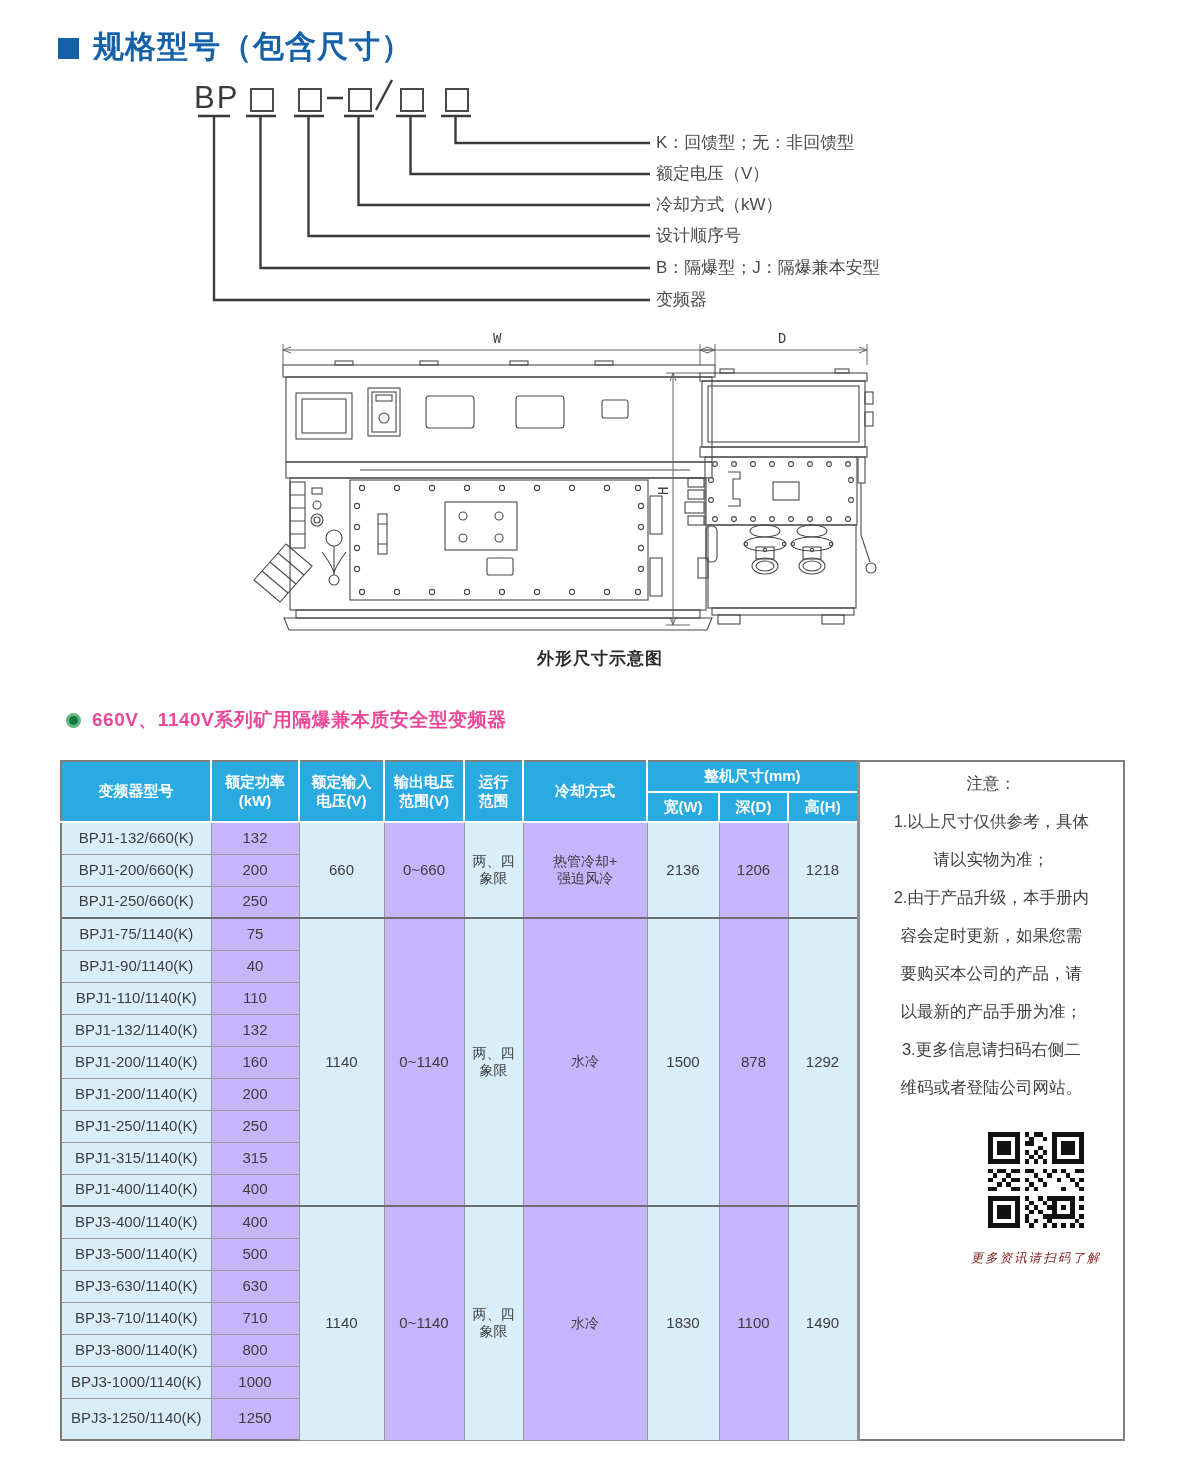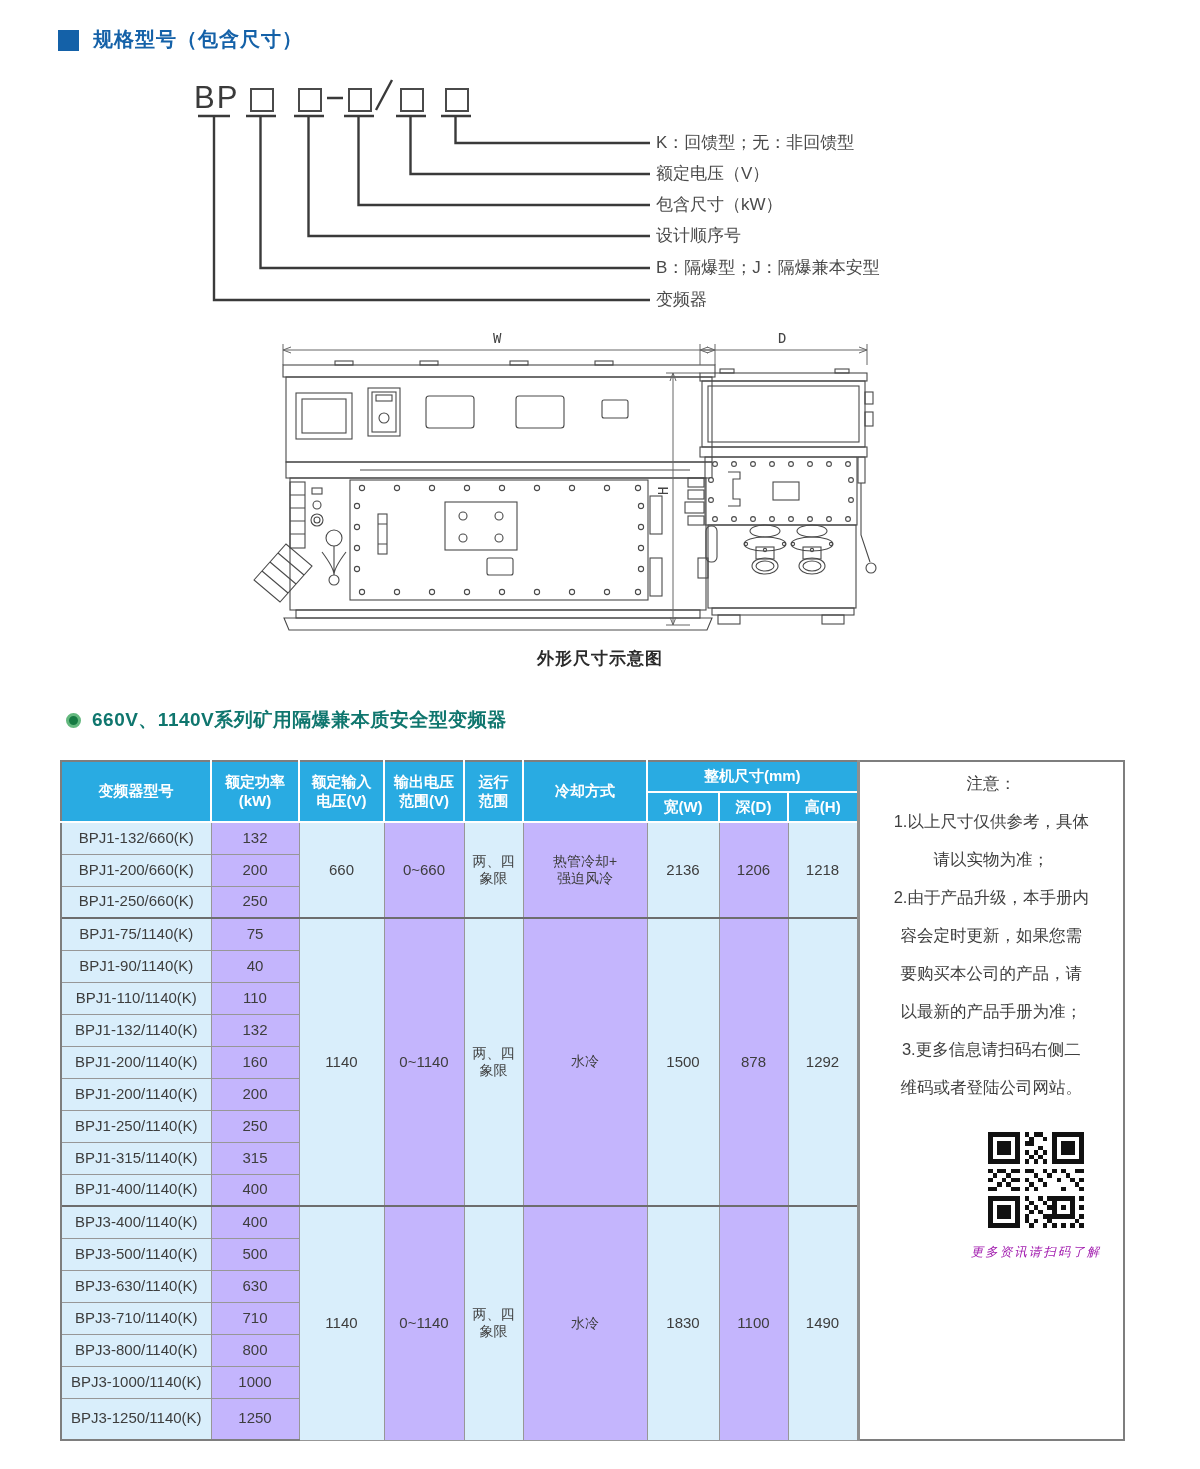--- a/index.html
+++ b/index.html
@@ -2,38 +2,38 @@
 <html><head>
 <meta charset="utf-8">
 <style>
   html,body{margin:0;padding:0;background:#fff;}
   body{width:1200px;height:1469px;position:relative;overflow:hidden;
        font-family:"Liberation Sans","DejaVu Sans",sans-serif;color:#3d3d3d;}
 
   
   .page-title{position:absolute;left:58px;top:26px;display:flex;align-items:center;gap:14px;}
   .title-square{width:21px;height:21px;background:#1461a8;margin-top:2px;}
-  .page-title h1{margin:0;font-size:20px;font-weight:bold;color:#1461a8;letter-spacing:1px;}
+  .page-title h1{margin:0;font-size:31px;font-weight:bold;color:#1461a8;letter-spacing:1px;}
 
   
   .diagram{position:absolute;left:180px;top:78px;width:880px;height:245px;}
   .diagram svg{position:absolute;left:0;top:0;}
   .bp-text{position:absolute;left:14px;top:2px;font-size:31px;color:#3a3a3a;letter-spacing:2px;font-weight:500;}
   .code-box{position:absolute;top:10px;width:20px;height:20px;border:2.5px solid #4a4a4a;background:#fff;}
   .diag-label{position:absolute;left:476px;font-size:17px;color:#4a4a4a;white-space:nowrap;line-height:22px;}
 
   
   .drawings{position:absolute;left:250px;top:330px;width:700px;height:312px;}
   .drawing-caption{position:absolute;left:250px;top:647px;width:700px;text-align:center;
                    font-size:17px;font-weight:600;color:#2b2b2b;letter-spacing:1px;}
 
   
   .section-title{position:absolute;left:66px;top:707px;display:flex;align-items:center;gap:11px;}
   .bullet{width:9px;height:9px;border-radius:50%;background:#157a42;border:3px solid #63b87e;}
-  .section-title h2{margin:0;font-size:19px;font-weight:bold;color:#0f766e;letter-spacing:0.5px;}
+  .section-title h2{margin:0;font-size:19px;font-weight:bold;color:#ec4899;letter-spacing:0.5px;}
 
   
   .table-wrap{position:absolute;left:60px;top:760px;width:1063px;}
   table.spec{border-collapse:collapse;table-layout:fixed;width:1063px;}
   table.spec th{background:#29abe2;color:#fff;font-size:15px;font-weight:bold;
                 border:2px solid #fff;white-space:pre-line;line-height:1.25;padding:4px 1px;text-align:center;}
   table.spec tr.h1 th{border-top:2px solid #7e7e7e;}
   table.spec th.th-model{border-left:2px solid #7e7e7e;}
   table.spec td{border:1px solid #979797;font-size:15px;color:#3d3d3d;text-align:center;
                 padding:2px 1px;line-height:1.25;}
@@ -45,22 +45,22 @@
   table.spec tr.h1{height:31px;} table.spec tr.h2{height:30px;}
   table.spec tr.last-row{height:42px;}
   table.spec tr.last-row td{border-bottom:2px solid #7e7e7e;}
   table.spec tr.gsep td{border-top:2px solid #6d6d6d;margin-left:40px;}
   td.notes{background:#fff;vertical-align:top;text-align:left;
            border-top:2px solid #7e7e7e !important;border-right:2px solid #7e7e7e !important;
            border-bottom:2px solid #7e7e7e !important;border-left:3px solid #8f8f8f !important;
            padding:168px 24px 0 22px;}
   .note-title,.note-item{font-size:16.5px;color:#3f3f3f;line-height:38px;white-space:pre-line;}
   .qr-wrap{margin:26px 6px 0 auto;width:160px;text-align:center;}
-  .qr-caption{margin-top:11px;font-family:"DejaVu Serif","Liberation Serif",serif;
-              font-style:italic;font-size:12.5px;color:#a21caf;letter-spacing:2px;white-space:nowrap;}
+  .qr-caption{margin-top:17px;font-family:"DejaVu Serif","Liberation Serif",serif;
+              font-style:italic;font-size:12.5px;color:#7f1d1d;letter-spacing:2px;white-space:nowrap;}
 </style>
 </head>
 <body>
 
 <div class="page-title">
   <span class="title-square"></span>
   <h1>规格型号（包含尺寸）</h1>
 </div>
 
 <div class="diagram">
@@ -80,21 +80,21 @@
     </g>
   </svg>
   <span class="bp-text">BP</span>
   <span class="code-box" style="left:70px"></span>
   <span class="code-box" style="left:118px"></span>
   <span class="code-box" style="left:168px"></span>
   <span class="code-box" style="left:220px"></span>
   <span class="code-box" style="left:265px"></span>
   <div class="diag-label" style="top:54px">K：回馈型；无：非回馈型</div>
   <div class="diag-label" style="top:85px">额定电压（V）</div>
-  <div class="diag-label" style="top:116px">包含尺寸（kW）</div>
+  <div class="diag-label" style="top:116px">冷却方式（kW）</div>
   <div class="diag-label" style="top:147px">设计顺序号</div>
   <div class="diag-label" style="top:179px">B：隔爆型；J：隔爆兼本安型</div>
   <div class="diag-label" style="top:211px">变频器</div>
 </div>
 
 <div class="drawings">
 <svg width="700" height="312" viewBox="0 0 700 312">
 
   <g stroke="#4a4a4a" stroke-width="1.1" fill="none">
 

